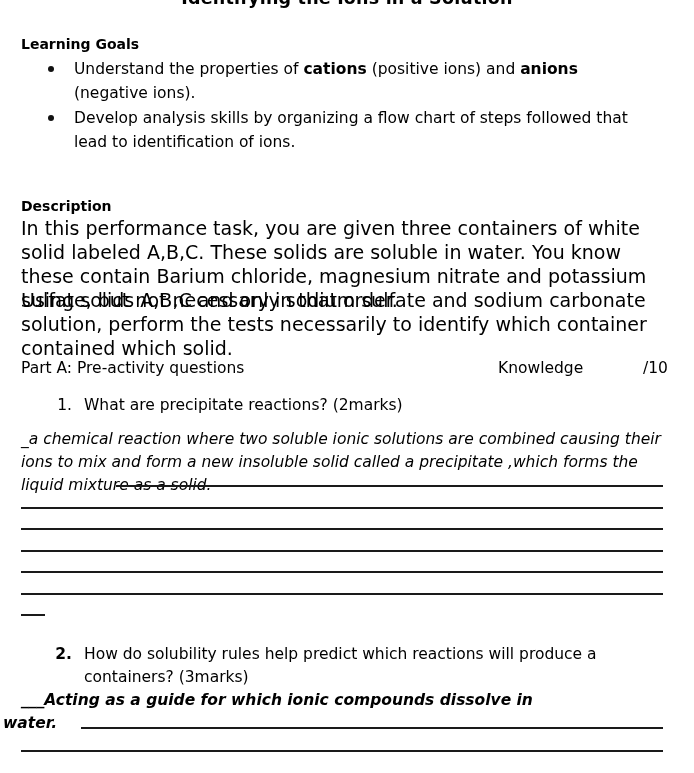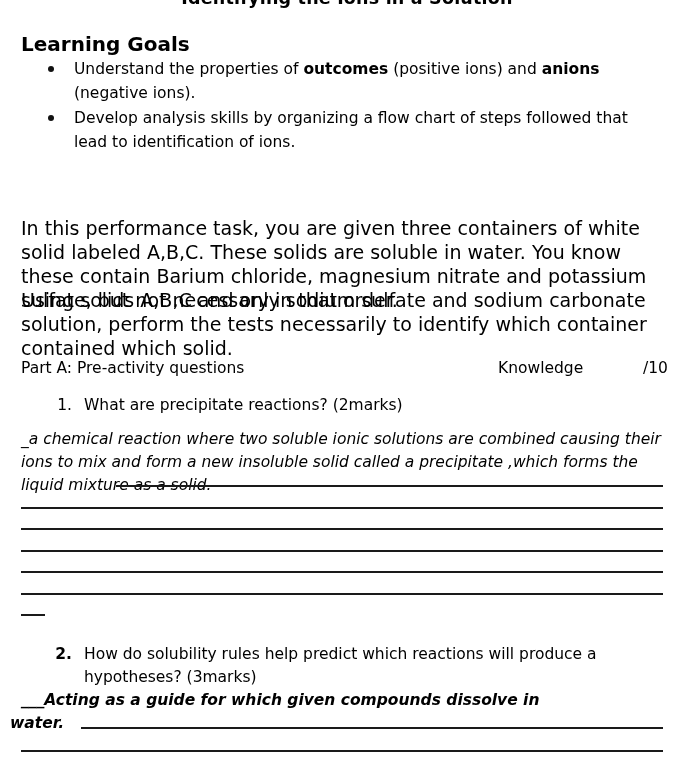--- a/index.html
+++ b/index.html
@@ -44,21 +44,21 @@
   }
 
   
   .blk {
     position: absolute;
     font-size: 19px;
     line-height: 24px;
   }
   .heading {
     font-weight: bold;
-    font-size: 20px;
+    font-size: 14px;
   }
 
   
   .bullets {
     position: absolute;
     left: 44px;
     top: 57px;
     width: 600px;
     margin: 0;
     padding: 0;
@@ -138,28 +138,29 @@
 
   <div class="title-clip">
     <div class="title-text">Identifying the Ions in a Solution</div>
   </div>
 
   <div class="blk heading" style="left:21px; top:32px;">Learning Goals</div>
 
   <ul class="bullets">
     <li>
       <span class="dot"></span>
-      <span>Understand the properties of <b>outcomes</b> (positive ions) and <b>anions</b> (negative ions).</span>
+      <span>Understand the properties of <b>cations</b> (positive ions) and <b>anions</b> (negative ions).</span>
     </li>
     <li>
       <span class="dot"></span>
       <span>Develop analysis skills by organizing a flow chart of steps followed that lead to identification of ions.</span>
     </li>
   </ul>
 
+  <div class="blk heading" style="left:21px; top:194px;">Description</div>
 
   <div class="blk" style="left:21px; top:216px; width:650px;">In this performance task, you are given three containers of white solid labeled A,B,C. These solids are soluble in water. You know these contain Barium chloride, magnesium nitrate and potassium sulfate, but not necessary in that order.</div>
 
   <div class="blk" style="left:21px; top:288px; width:655px;">Using solids A,B,C and only sodium sulfate and sodium carbonate solution, perform the tests necessarily to identify which container contained which solid.</div>
 
   <div class="parta-row">
     <span class="pa-label">Part A: Pre-activity questions</span>
     <span class="pa-knowledge">Knowledge</span>
     <span class="pa-mark">/10</span>
   </div>
@@ -175,22 +176,22 @@
   <div class="rule" style="left:21px;  top:507px; width:642px;"></div>
   <div class="rule" style="left:21px;  top:528px; width:642px;"></div>
   <div class="rule" style="left:21px;  top:550px; width:642px;"></div>
   <div class="rule" style="left:21px;  top:571px; width:642px;"></div>
   <div class="rule" style="left:21px;  top:593px; width:642px;"></div>
   <div class="rule" style="left:21px;  top:614px; width:24px;"></div>
 
   <div class="qnum q2" style="left:44px; top:643px; width:560px;">
     <span class="num">2.</span>
     <span class="qtext">How do solubility rules help predict which reactions will produce a</span>
-    <span class="qtext">hypotheses? (3marks)</span>
+    <span class="qtext">containers? (3marks)</span>
   </div>
 
-  <div class="answer answer-bold" style="left:21px; top:689px; width:648px;">___Acting as a guide for which given compounds dissolve in</div>
-  <div class="answer answer-bold" style="left:10px; top:712px; width:648px;">water.</div>
+  <div class="answer answer-bold" style="left:21px; top:689px; width:648px;">___Acting as a guide for which ionic compounds dissolve in</div>
+  <div class="answer answer-bold" style="left:3px; top:712px; width:648px;">water.</div>
 
   <div class="rule" style="left:81px; top:727px; width:582px;"></div>
   <div class="rule" style="left:21px; top:750px; width:642px;"></div>
 
 </div>
 
 </body></html>

